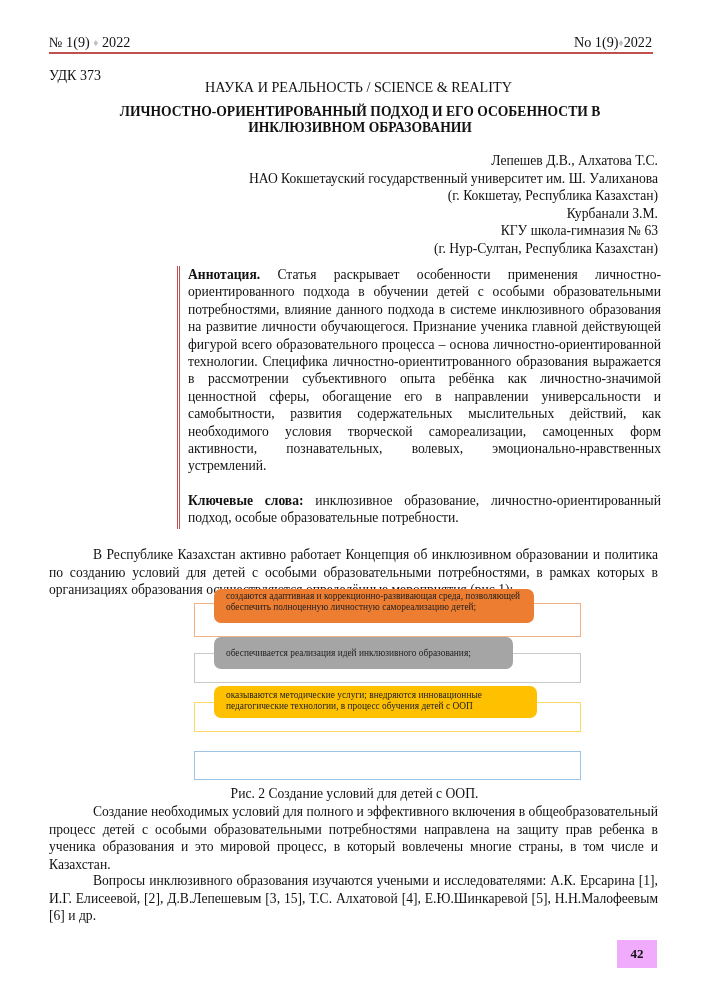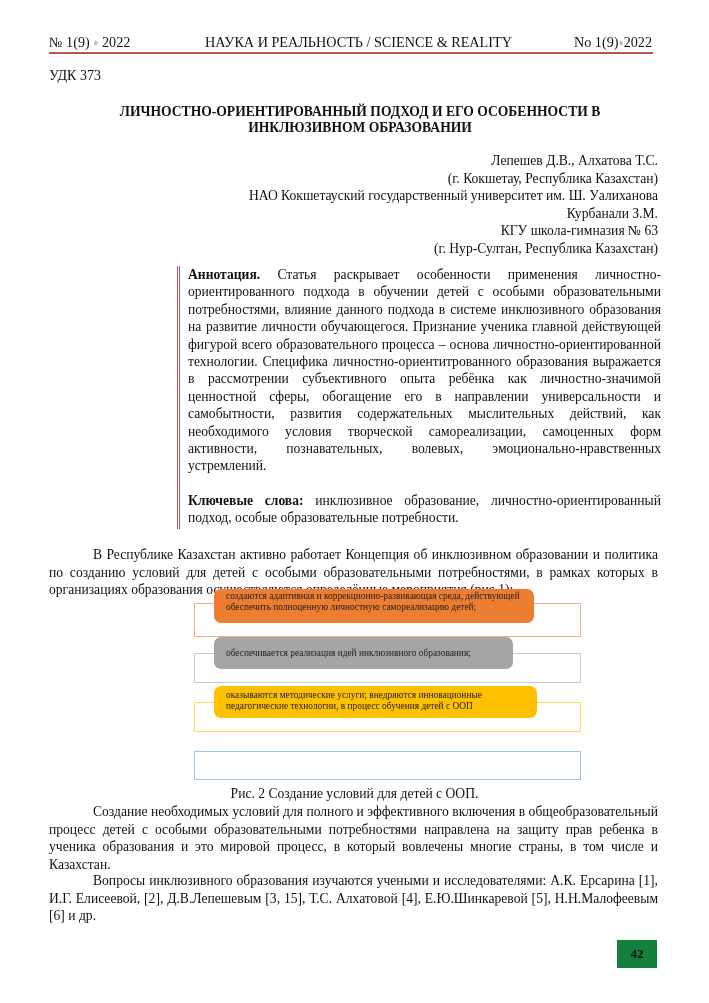--- a/index.html
+++ b/index.html
@@ -5,21 +5,21 @@
     html, body { margin: 0; padding: 0; background: #ffffff; }
     body {
       width: 709px; height: 1003px; position: relative; overflow: hidden;
       font-family: "Liberation Serif", serif; color: #111;
     }
     .abs { position: absolute; }
     
     .hdr { top: 33px; font-size: 14.2px; line-height: 18px; white-space: nowrap; }
     .hdr-left { left: 49px; }
     .hdr-center { left: 0; width: 709px; text-align: center; }
-    .hdr-center span { display: inline-block; margin-left: 8px; }
+    .hdr-center span { display: inline-block; margin-left: 8px; margin-top: 45px; }
     .hdr-right { right: 57px; }
     .diamond { color: #bfbfbf; font-size: 10px; vertical-align: 1px; }
     .hdr-rule { left: 49px; top: 52px; width: 604px; height: 2px; background: #c0504d; }
 
     .udk { left: 49px; top: 68px; font-size: 14px; }
     .title {
       left: 60px; width: 600px; top: 104px; text-align: center;
       font-weight: bold; font-size: 13.6px; line-height: 16px;
     }
     .authors {
@@ -76,40 +76,40 @@
 
 <div class="abs udk">УДК 373</div>
 
 <div class="abs title">
   <div>ЛИЧНОСТНО-ОРИЕНТИРОВАННЫЙ ПОДХОД И ЕГО ОСОБЕННОСТИ В</div>
   <div>ИНКЛЮЗИВНОМ ОБРАЗОВАНИИ</div>
 </div>
 
 <div class="abs authors">
   <div>Лепешев Д.В., Алхатова Т.С.</div>
+  <div>НАО Кокшетауский государственный университет им. Ш. Уалиханова</div>
   <div>(г. Кокшетау, Республика Казахстан)</div>
-  <div>НАО Кокшетауский государственный университет им. Ш. Уалиханова</div>
   <div>Курбанали З.М.</div>
   <div>КГУ школа-гимназия № 63</div>
   <div>(г. Нур-Султан, Республика Казахстан)</div>
 </div>
 
 <div class="abs abstract">
   <p><span class="b">Аннотация.</span><span> Статья раскрывает особенности применения личностно-ориентированного подхода в обучении детей с особыми образовательными потребностями, влияние данного подхода в системе инклюзивного образования на развитие личности обучающегося. Признание ученика главной действующей фигурой всего образовательного процесса – основа личностно-ориентированной технологии. Специфика личностно-ориентитрованного образования выражается в рассмотрении субъективного опыта ребёнка как личностно-значимой ценностной сферы, обогащение его в направлении универсальности и самобытности, развития содержательных мыслительных действий, как необходимого условия творческой самореализации, самоценных форм активности, познавательных, волевых, эмоционально-нравственных устремлений.</span></p>
   <p class="kw"><span class="b">Ключевые слова:</span><span> инклюзивное образование, личностно-ориентированный подход, особые образовательные потребности.</span></p>
 </div>
 
 <div class="abs para p1">
   <p>В Республике Казахстан активно работает Концепция об инклюзивном образовании и политика по созданию условий для детей с особыми образовательными потребностями, в рамках которых в организациях образования осуществляются определённые мероприятия (рис.1):</p>
 </div>
 
 <div class="abs" style="left:0;top:0;width:709px;height:1003px;pointer-events:none;">
   <div class="frame" style="left:194px;top:603px;width:387px;height:34px;border-color:#f4b183;border-left:1px solid #f4b183;"></div>
   <div class="pill top" style="left:214px;top:589px;width:320px;height:34px;background:#ed7d31;padding-top:2px;">
-      <span>создаются адаптивная  и коррекционно-развивающая среда, действующей обеспечить  полноценную  личностную самореализацию детей;</span>
+      <span>создаются адаптивная  и коррекционно-развивающая среда, позволяющей обеспечить  полноценную  личностную самореализацию детей;</span>
     </div>
 
   <div class="frame" style="left:194px;top:653px;width:387px;height:30px;border-color:#c9c9c9;"></div>
   <div class="pill" style="left:214px;top:637px;width:299px;height:32px;background:#a5a5a5;">
       <span>обеспечивается реализация идей инклюзивного образования;</span>
     </div>
 
   <div class="frame" style="left:194px;top:702px;width:387px;height:30px;border-color:#ffd966;"></div>
   <div class="pill top" style="left:214px;top:686px;width:323px;height:32px;background:#ffc000;padding-top:4px;">
       <span>оказываются методические услуги; внедряются инновационные педагогические технологии, в процесс обучения детей с ООП</span>
@@ -120,13 +120,13 @@
 
 <div class="abs caption">Рис. 2 Создание условий для детей с ООП.</div>
 
 <div class="abs para p2">
   <p>Создание необходимых условий для полного и эффективного включения в общеобразовательный процесс детей с особыми образовательными потребностями направлена на защиту прав ребенка в ученика образования и это мировой процесс, в который вовлечены многие страны, в том числе и Казахстан.</p>
 </div>
 <div class="abs para p3">
   <p>Вопросы инклюзивного образования изучаются учеными и исследователями: А.К. Ерсарина [1], И.Г. Елисеевой, [2], Д.В.Лепешевым [3, 15], Т.С. Алхатовой [4], Е.Ю.Шинкаревой [5], Н.Н.Малофеевым [6] и др.</p>
 </div>
 
-<div class="abs pagebox" style="background: #15803d;">42</div>
+<div class="abs pagebox" style="background: #f0abfc;">42</div>
 
 </body></html>

